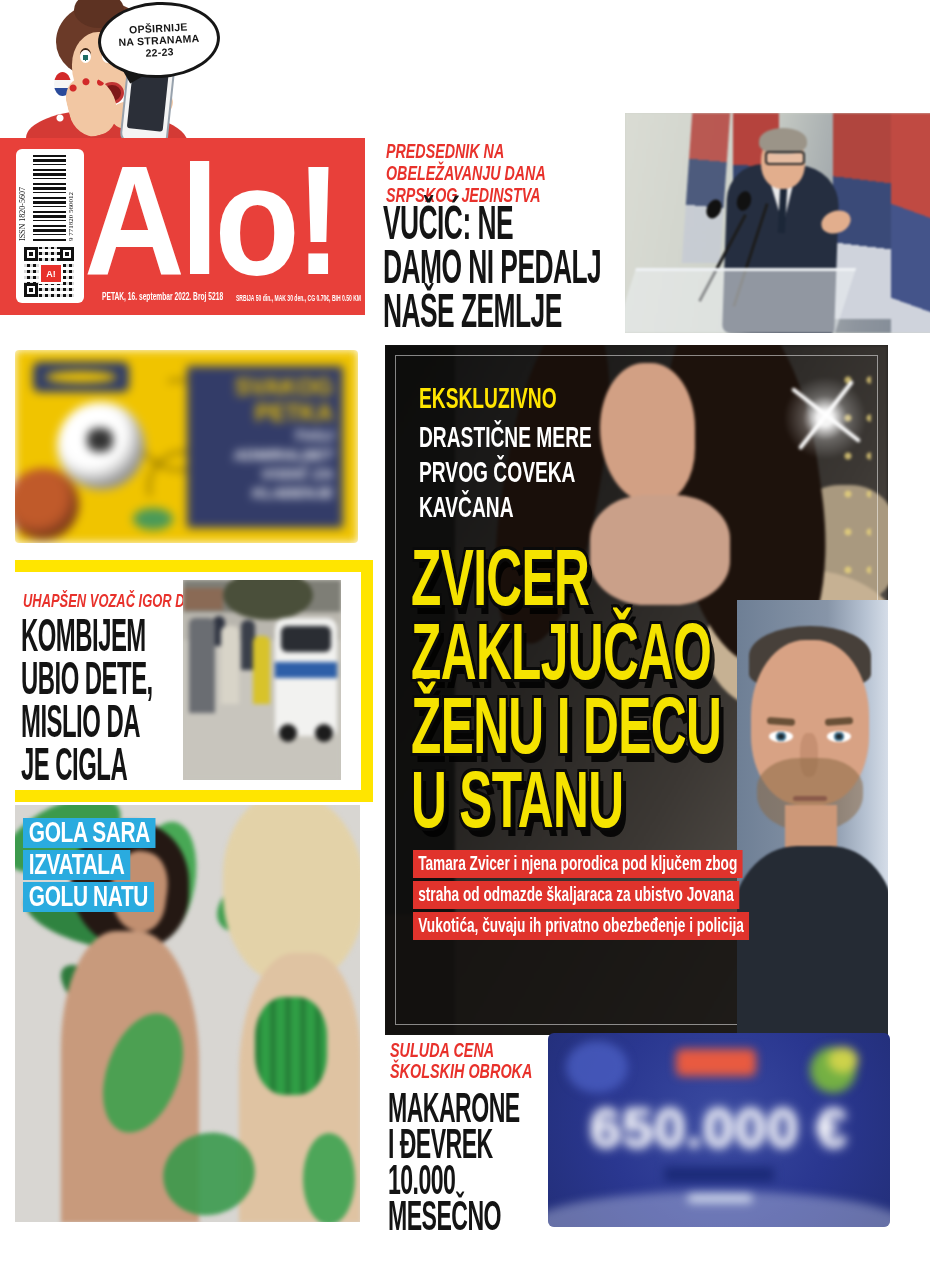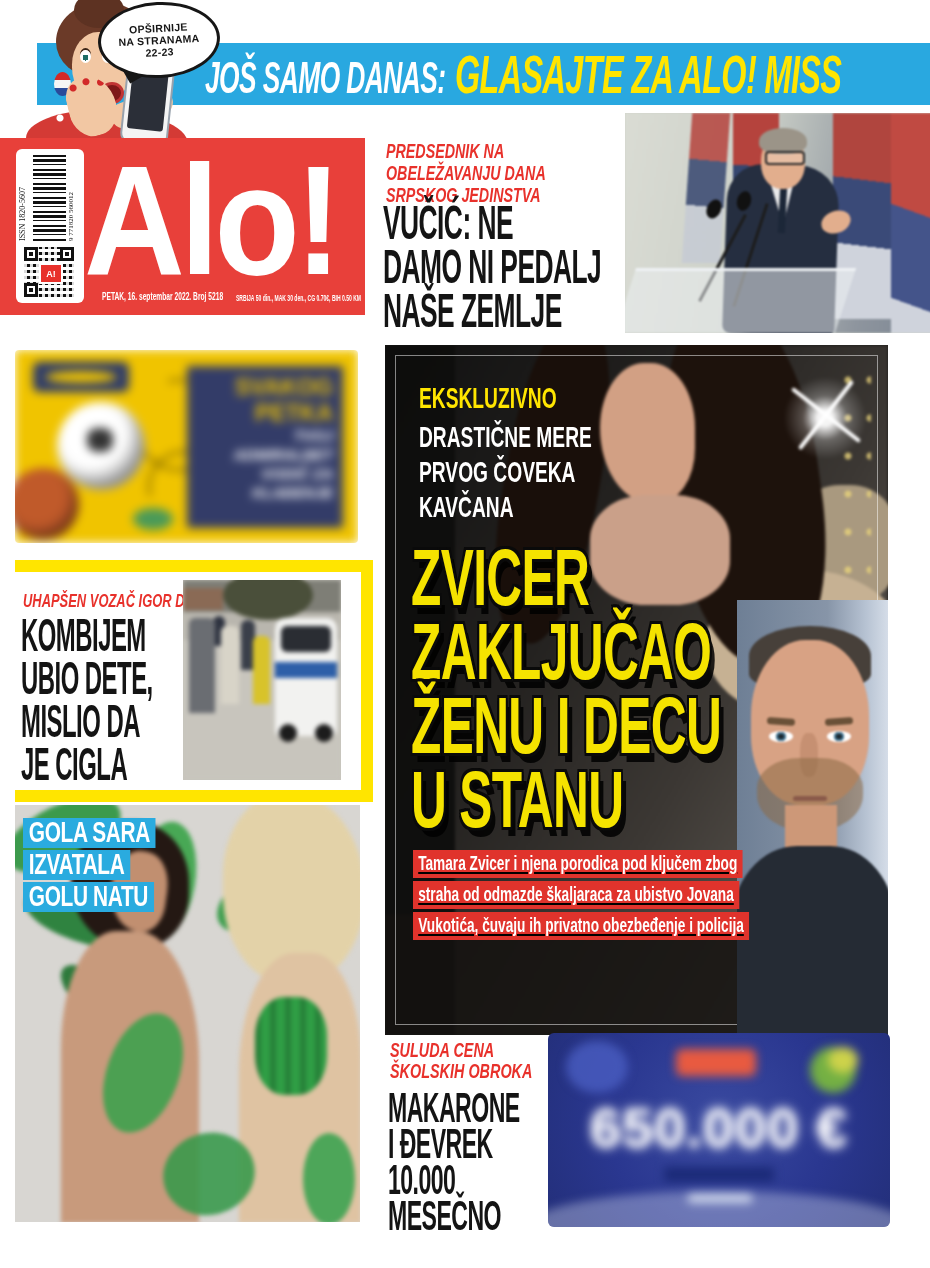--- a/index.html
+++ b/index.html
@@ -190,21 +190,21 @@
   .badge{position:absolute;left:34px;top:36px;color:#ffe500;font-size:30px;font-weight:bold;
          transform:scaleX(.64);transform-origin:0 0;white-space:nowrap;}
   .mkicker{position:absolute;left:34px;top:74px;color:#ffffff;font-size:30px;line-height:35px;font-weight:bold;
            transform:scaleX(.64);transform-origin:0 0;}
   .mkicker div{white-space:nowrap;}
   .mhead{position:absolute;left:26px;top:196px;color:#f5e300;font-size:80px;line-height:74px;font-weight:bold;
          transform:scaleX(.62);transform-origin:0 0;letter-spacing:-1px;
          text-shadow:-3px -3px 0 #0a0a0a,3px -3px 0 #0a0a0a,-3px 3px 0 #0a0a0a,3px 3px 0 #0a0a0a,
                      0 -3px 0 #0a0a0a,0 3px 0 #0a0a0a,-3px 0 0 #0a0a0a,3px 0 0 #0a0a0a,8px 9px 0 rgba(0,0,0,.85);}
   .mhead div{white-space:nowrap;}
-  .deck{position:absolute;left:28px;top:505px;text-decoration:underline;}
+  .deck{position:absolute;left:28px;top:505px;}
   .deck div{display:table;background:#e0332c;color:#ffffff;font-weight:bold;font-size:21px;line-height:22px;
             padding:2px 8px 4px;margin-bottom:3px;transform:scaleX(.65);transform-origin:0 0;white-space:nowrap;}
   .note{position:absolute;left:24px;top:586px;}
   .note div{display:table;background:#0d0d0d;color:#ffffff;font-weight:bold;font-style:italic;font-size:22px;line-height:23px;
             padding:3px 10px 5px;margin-bottom:2px;transform:scaleX(.68);transform-origin:0 0;white-space:nowrap;}
   .maninset{position:absolute;left:352px;top:255px;width:151px;height:435px;overflow:hidden;
             background:linear-gradient(90deg,#6e7f95 0%,#8795a8 60%,#b6c2d2 85%,#d5dde8 100%);}
   .man-in{position:absolute;inset:0;filter:blur(1.2px);}
   .mi-hair{position:absolute;left:12px;top:26px;width:122px;height:60px;background:#47403a;border-radius:50% 50% 20% 20%;}
   .mi-head{position:absolute;left:14px;top:40px;width:118px;height:165px;background:#d8a284;border-radius:46% 46% 42% 42%;}
@@ -235,25 +235,20 @@
              letter-spacing:1px;text-shadow:0 0 8px rgba(255,255,255,.6);}
   .lt-sub1{position:absolute;left:116px;top:134px;width:110px;height:15px;background:#1b2a78;border-radius:3px;}
   .lt-sub2{position:absolute;left:140px;top:160px;width:64px;height:10px;background:#cdd5ea;opacity:.9;border-radius:3px;}
   .lt-swirl{position:absolute;left:-20px;bottom:-34px;width:380px;height:70px;background:rgba(230,235,250,.35);border-radius:50%;}
 </style>
 </head>
 <body>
 
 <div class="page">
 
-  <div class="banner">
-    <div class="banner-text">
-      <span class="bt-white">JOŠ SAMO DANAS:</span><span class="bt-yellow">GLASAJTE ZA ALO! MISS</span>
-    </div>
-  </div>
 
   <div class="woman">
     <div class="w-hair"></div>
     <div class="w-bun"></div>
     <div class="w-strand"></div>
     <div class="w-face"></div>
     <div class="w-eye l"></div>
     <div class="w-eye r"></div>
     <div class="w-mouth"></div>
     <div class="w-ear l"></div>

